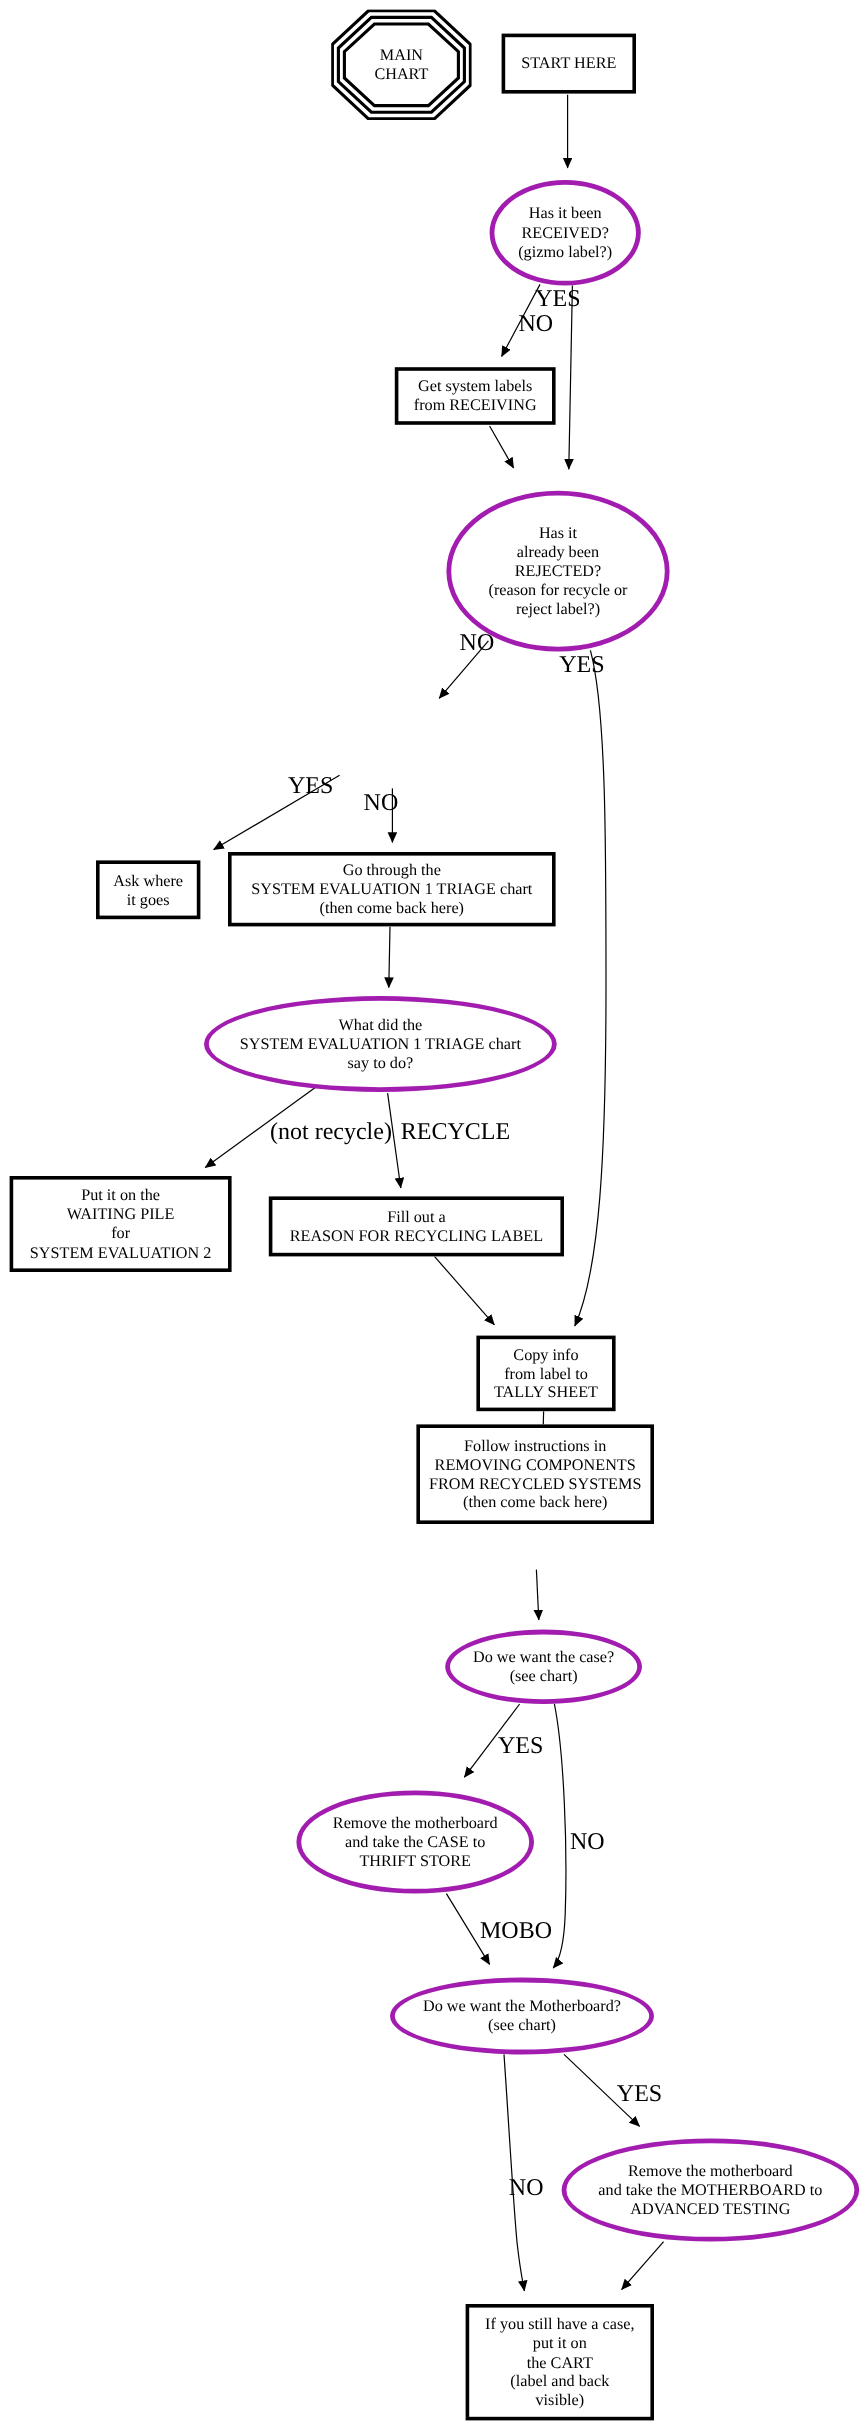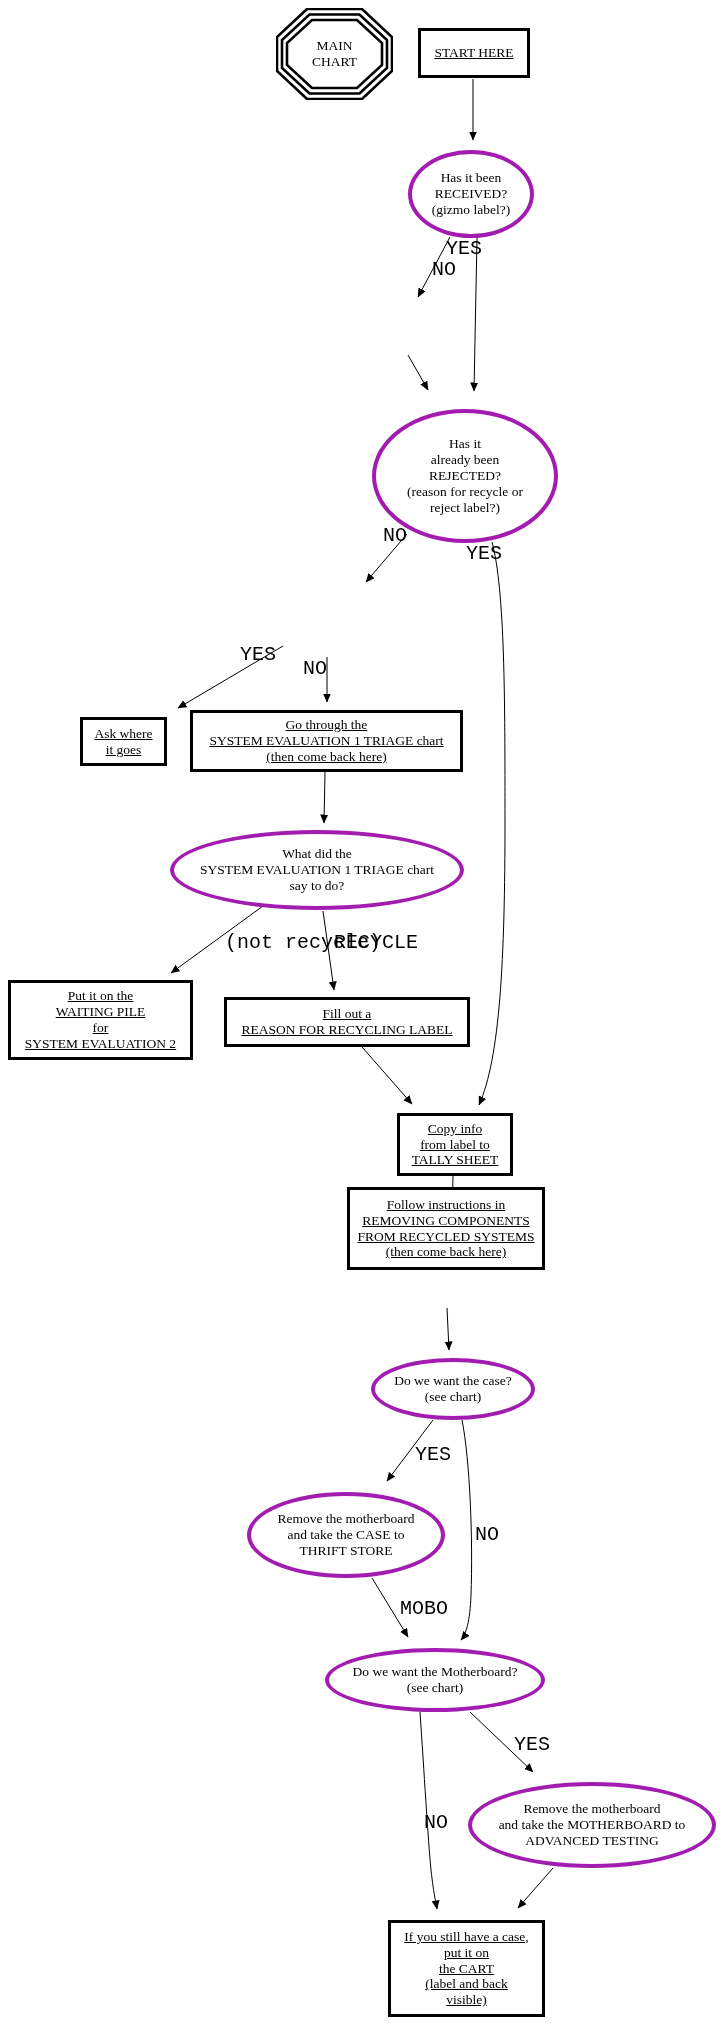--- a/index.html
+++ b/index.html
@@ -13,31 +13,30 @@
   }
   #edges{position:absolute;left:0;top:0;width:723px;height:2026px;}
   .node{
     position:absolute;
     display:flex;align-items:center;justify-content:center;
     text-align:center;
     white-space:pre-line;
     font-size:13.5px;line-height:1.18;
     box-sizing:border-box;
   }
-  .rect{border:3px solid #000000;background:#ffffff;text-decoration:underline;}
+  .rect{border:3px solid #000000;background:#ffffff;}
   .rect.bold{border-width:3px;}
   .ellipse{border:4px solid #a21caf;border-radius:50%;background:#ffffff;}
   .octagon{background:transparent;}
   .octagon svg{position:absolute;left:0;top:0;}
   .octagon .octagon-label{position:relative;z-index:1;}
   .edge-label{
     position:absolute;
     font-size:20px;line-height:1;
     white-space:nowrap;
-    font-family:Liberation Mono, monospace;
   }
 </style>
 </head>
 <body>
 
 <div id="canvas">
 
   <svg id="edges" viewBox="0 0 723 2026" xmlns="http://www.w3.org/2000/svg">
     <defs>
       <marker id="arrow" markerWidth="11" markerHeight="10" refX="8.5" refY="4" orient="auto" markerUnits="userSpaceOnUse">
@@ -79,20 +78,22 @@
     <span class="octagon-label">MAIN
 CHART</span>
   </div>
 
   <div class="node rect bold" style="left:418px;top:28px;width:112px;height:50px;">START HERE</div>
 
   <div class="node ellipse" style="left:408px;top:150px;width:126px;height:88px;">Has it been
 RECEIVED?
 (gizmo label?)</div>
 
+  <div class="node rect" style="left:329px;top:306px;width:134px;height:48px;">Get system labels
+from RECEIVING</div>
 
   <div class="node ellipse" style="left:372px;top:409px;width:186px;height:134px;">Has it
 already been
 REJECTED?
 (reason for recycle or
 reject label?)</div>
 
 
   <div class="node rect bold" style="left:80px;top:717px;width:87px;height:49px;">Ask where
 it goes</div>

